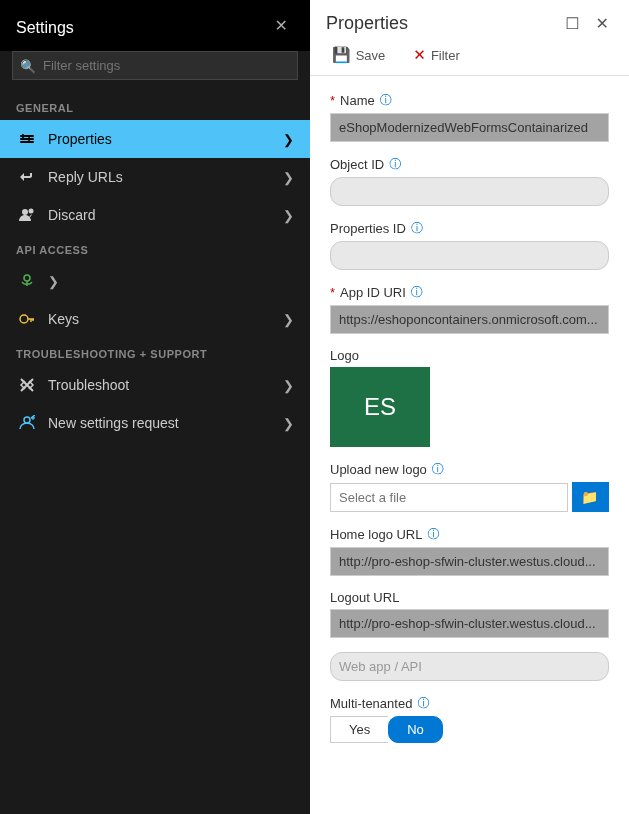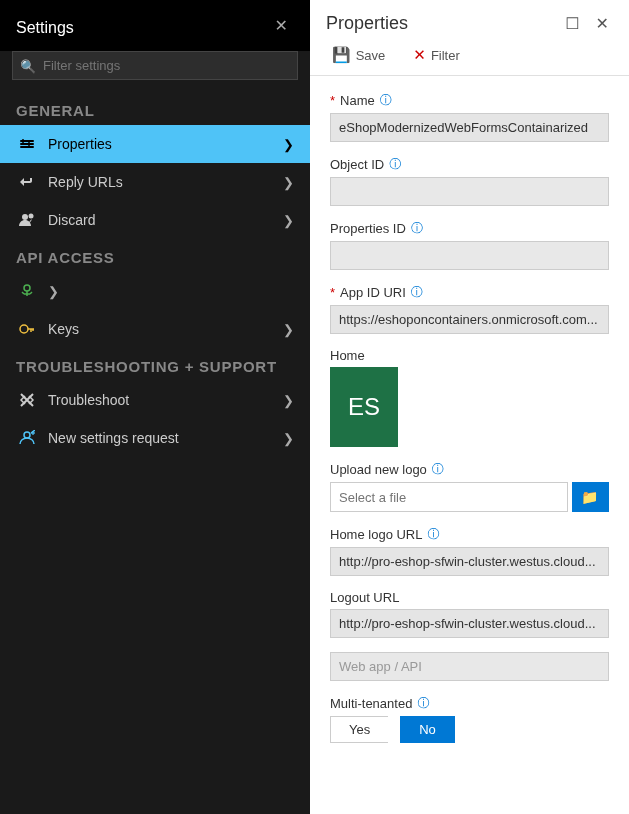--- a/index.html
+++ b/index.html
@@ -51,21 +51,21 @@
     .search-box .search-icon-inner {
       position: absolute;
       left: 8px;
       top: 50%;
       transform: translateY(-50%);
       color: #888;
       font-size: 13px;
     }
     .section-label {
       color: #888;
-      font-size: 15px;
+      font-size: 11px;
       font-weight: 600;
       padding: 10px 16px 6px 16px;
       text-transform: uppercase;
       letter-spacing: 0.05em;
     }
     .nav-item {
       display: flex;
       align-items: center;
       padding: 11px 16px;
       cursor: pointer;
@@ -172,76 +172,79 @@
       font-size: 12px;
       cursor: pointer;
     }
     .form-input {
       width: 100%;
       border: 1px solid #ccc;
       padding: 6px 8px;
       font-size: 13px;
       color: #333;
       outline: none;
-      background: #e5e5e5;
+      background: #a3a3a3;
     }
     .form-input.readonly {
       background: #e8e8e8;
       color: #999;
       cursor: not-allowed;
+      border-radius: 12px;
     }
     .logo-box {
-      width: 68px;
+      width: 100px;
       height: 80px;
       background: #1e7145;
       display: flex;
       align-items: center;
       justify-content: center;
       color: #fff;
       font-size: 24px;
       font-weight: 400;
       margin-bottom: 10px;
     }
     .upload-row {
       display: flex;
       gap: 4px;
+      align-items: center;
     }
     .upload-input {
       flex: 1;
       border: 1px solid #ccc;
       padding: 6px 8px;
       font-size: 13px;
       color: #aaa;
       background: #fff;
       outline: none;
     }
     .upload-btn {
       background: #0078d4;
       border: none;
       padding: 7px 10px;
       cursor: pointer;
       color: #fff;
       font-size: 14px;
     }
     .toggle-group {
       display: flex;
-      gap: 12px;
+      gap: 0;
     }
     .toggle-btn {
       border: 1px solid #ccc;
       background: #fff;
       padding: 5px 18px;
       font-size: 13px;
       cursor: pointer;
       color: #333;
     }
     .toggle-btn.active {
       background: #0078d4;
       color: #fff;
       border-color: #0078d4;
+      border-radius: 10px;
     }
     .toggle-btn:first-child { border-right: none; }
   </style>
 </head>
 <body>
 
 <div class="left-panel">
   <div class="panel-header">
     <span class="panel-title">Settings</span>
     <button class="close-btn">✕</button>
@@ -397,21 +400,21 @@
       <div class="form-label">
         <span class="required-star">*</span>
         <span>App ID URI</span>
         <span class="info-icon">ⓘ</span>
       </div>
       <input class="form-input" type="text" value="https://eshoponcontainers.onmicrosoft.com..." style="">
     </div>
 
     <div class="form-group">
       <div class="form-label">
-        <span>Home</span>
+        <span>Logo</span>
       </div>
       <div class="logo-box">
         <span>ES</span>
       </div>
     </div>
 
     <div class="form-group">
       <div class="form-label">
         <span>Upload new logo</span>
         <span class="info-icon">ⓘ</span>

